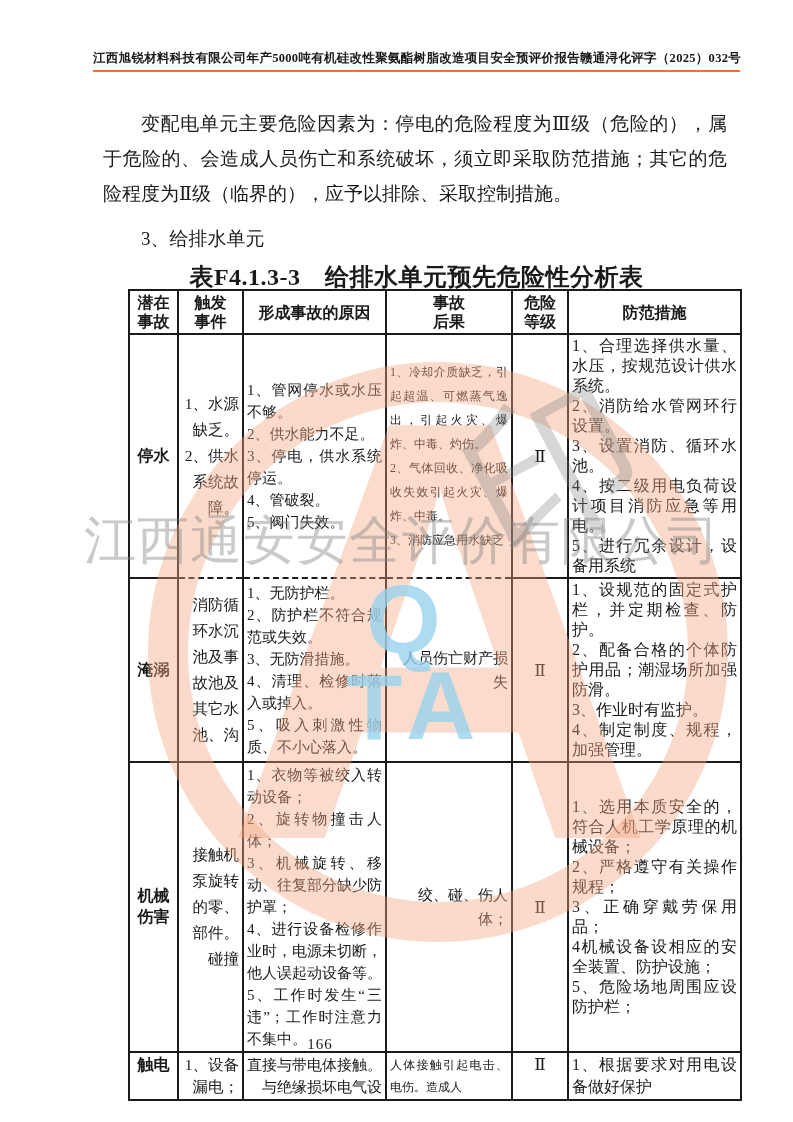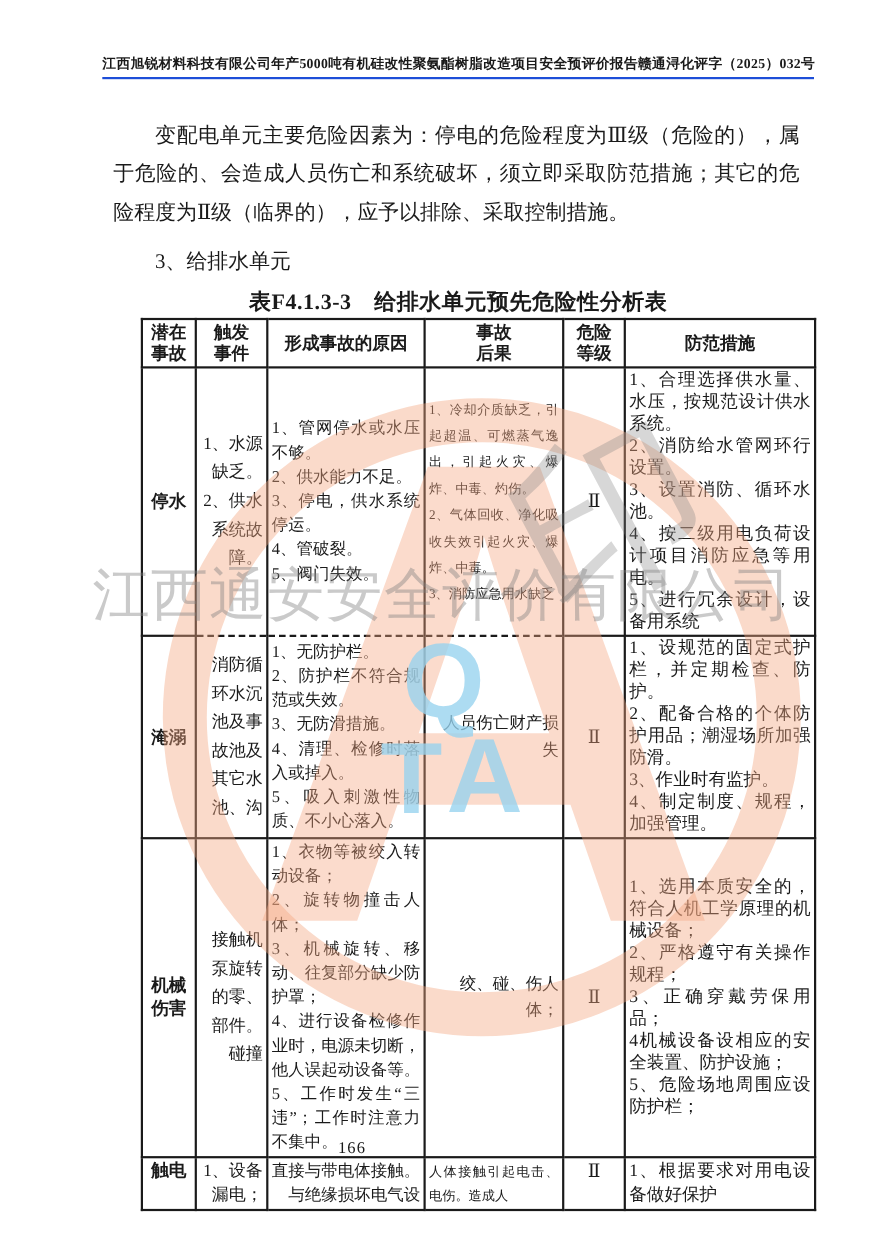--- a/index.html
+++ b/index.html
@@ -3,30 +3,30 @@
 <meta charset="utf-8">
 <style>
   html,body{margin:0;padding:0;}
   body{width:793px;height:1122px;background:#ffffff;
        font-family:"Liberation Serif","DejaVu Serif",serif;color:#1a1a1a;}
   .page{position:relative;width:793px;height:1122px;overflow:hidden;background:#fff;}
 
   
   .hdr{position:absolute;top:50px;left:93px;width:647px;display:flex;
        justify-content:space-between;align-items:flex-end;
-       border-bottom:2px solid #1d4ed8;padding-bottom:3px;
+       border-bottom:2px solid #f97316;padding-bottom:3px;
        font-size:12.5px;font-weight:bold;letter-spacing:.3px;white-space:nowrap;}
 
   
   .bodytxt{position:absolute;top:96px;left:93px;width:644px;
            font-size:19px;line-height:35px;text-align:justify;}
   .bodytxt p{margin:10px;text-indent:38px;}
 
   .caption{position:absolute;top:261px;left:93px;width:647px;text-align:center;
-           font-size:20px;font-weight:bold;letter-spacing:.5px;}
+           font-size:24px;font-weight:bold;letter-spacing:.5px;}
 
   
   table.pha{position:absolute;top:289px;left:128px;width:612px;
             border-collapse:collapse;table-layout:fixed;font-size:16px;}
   table.pha th,table.pha td{border:2px solid #1a1a1a;padding:1px 3px;
             vertical-align:middle;white-space:pre-line;overflow:hidden;}
   table.pha th{font-size:16px;font-weight:bold;text-align:center;line-height:19px;height:40px;}
   td.c-center{text-align:center;font-weight:bold;}
   td.c-left{text-align:left;text-align:justify;}
   td.col-trigger{font-size:15.5px;line-height:26px;text-align:right;padding:1px 2px;}

